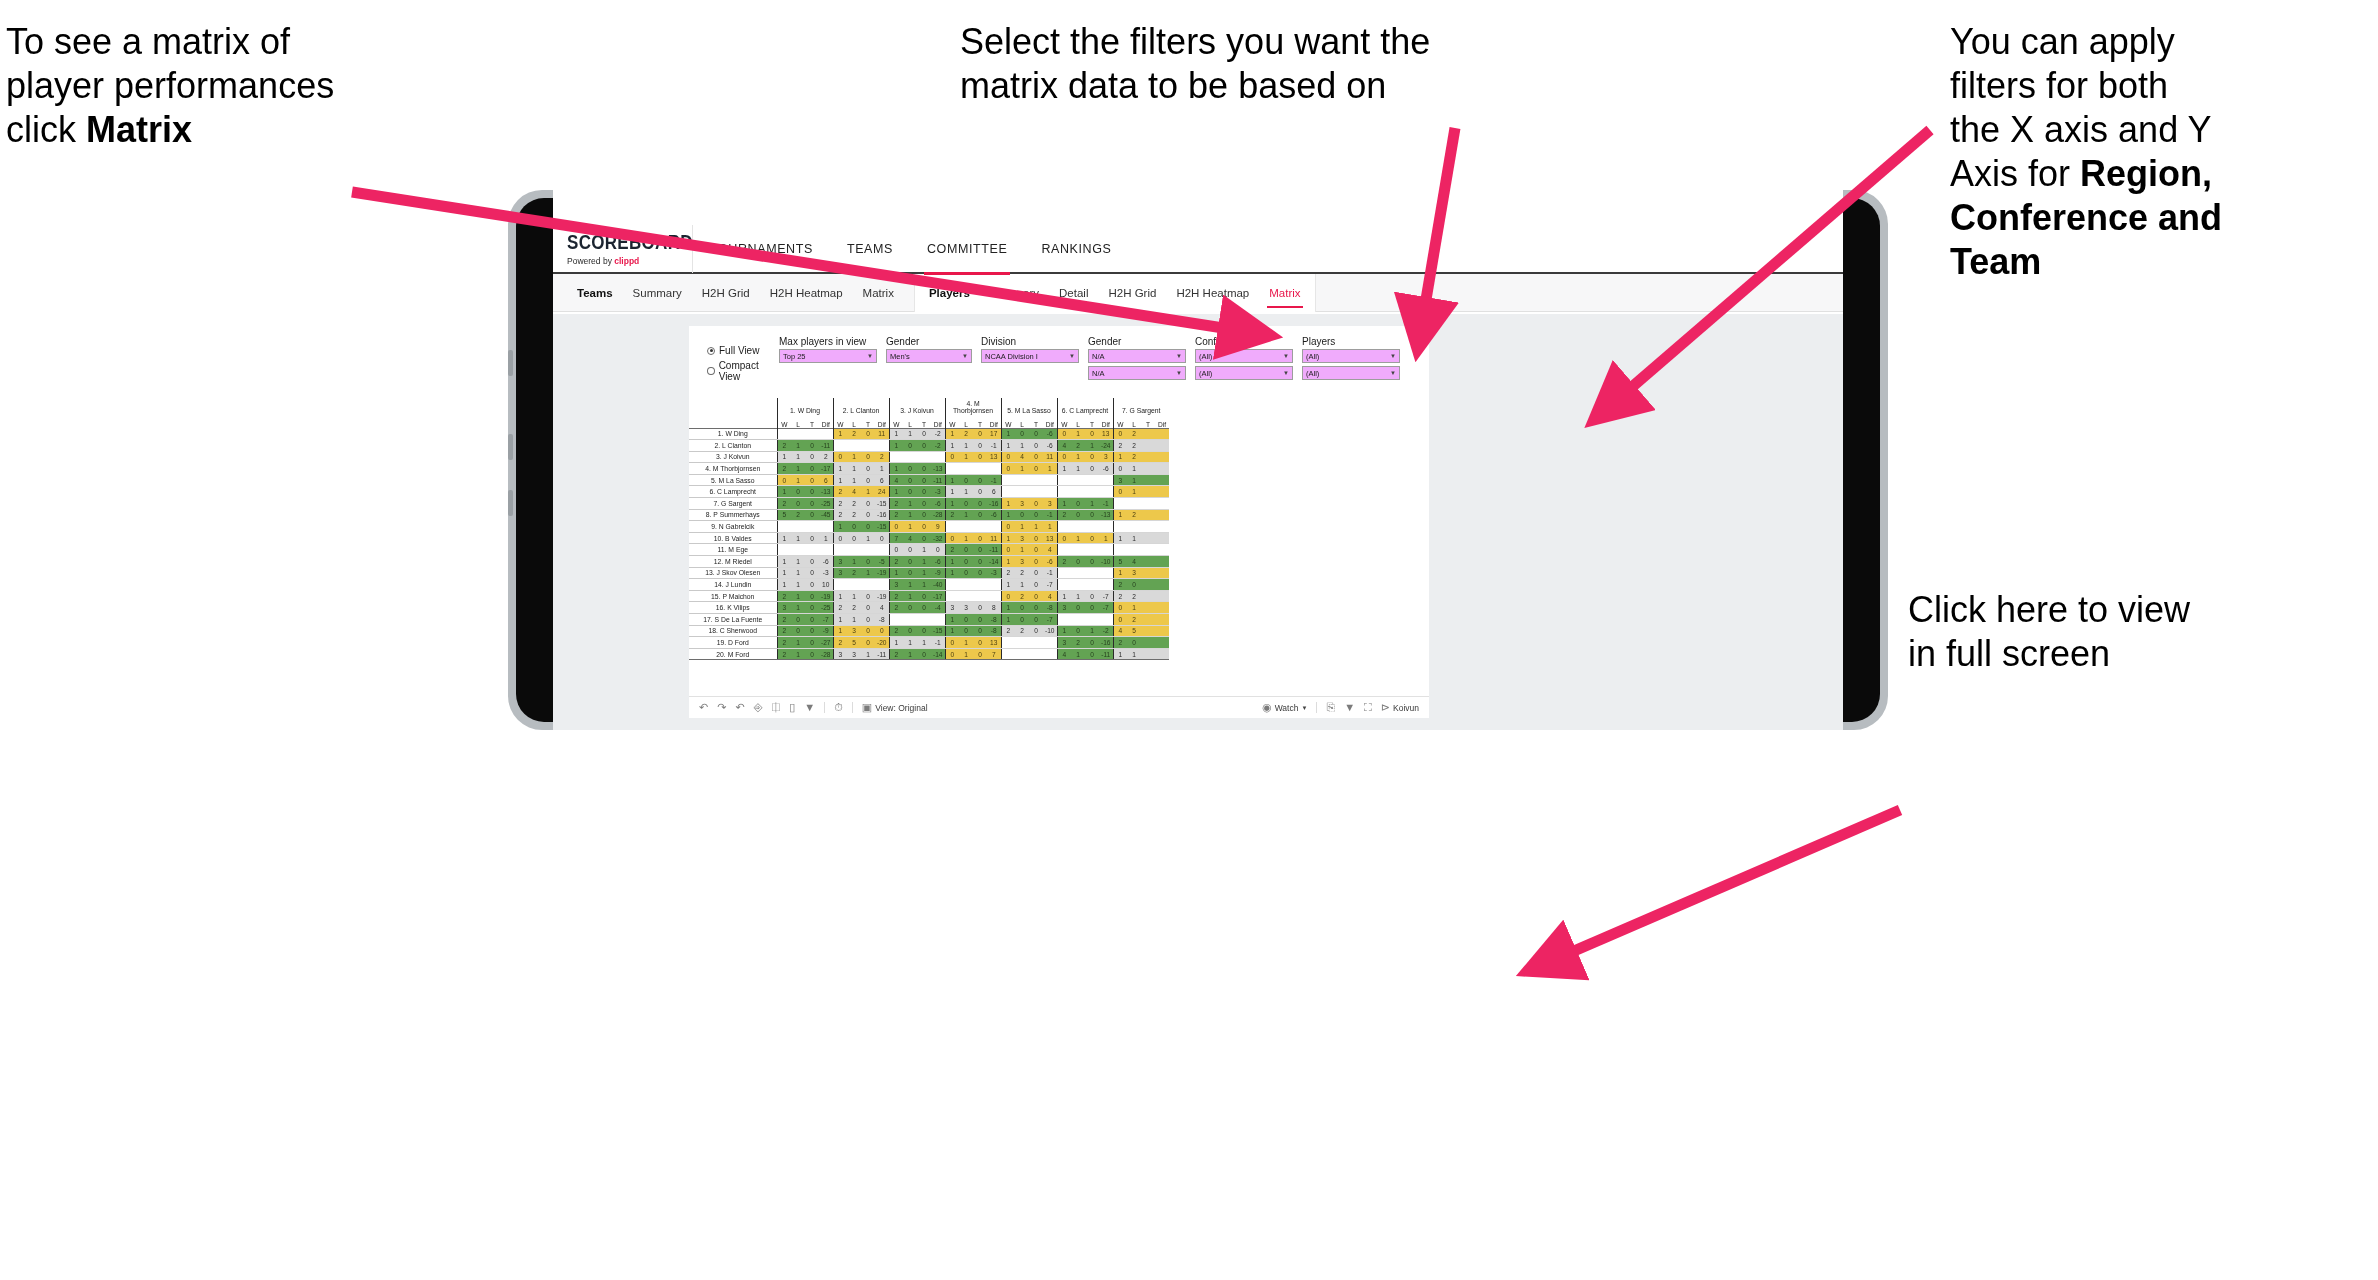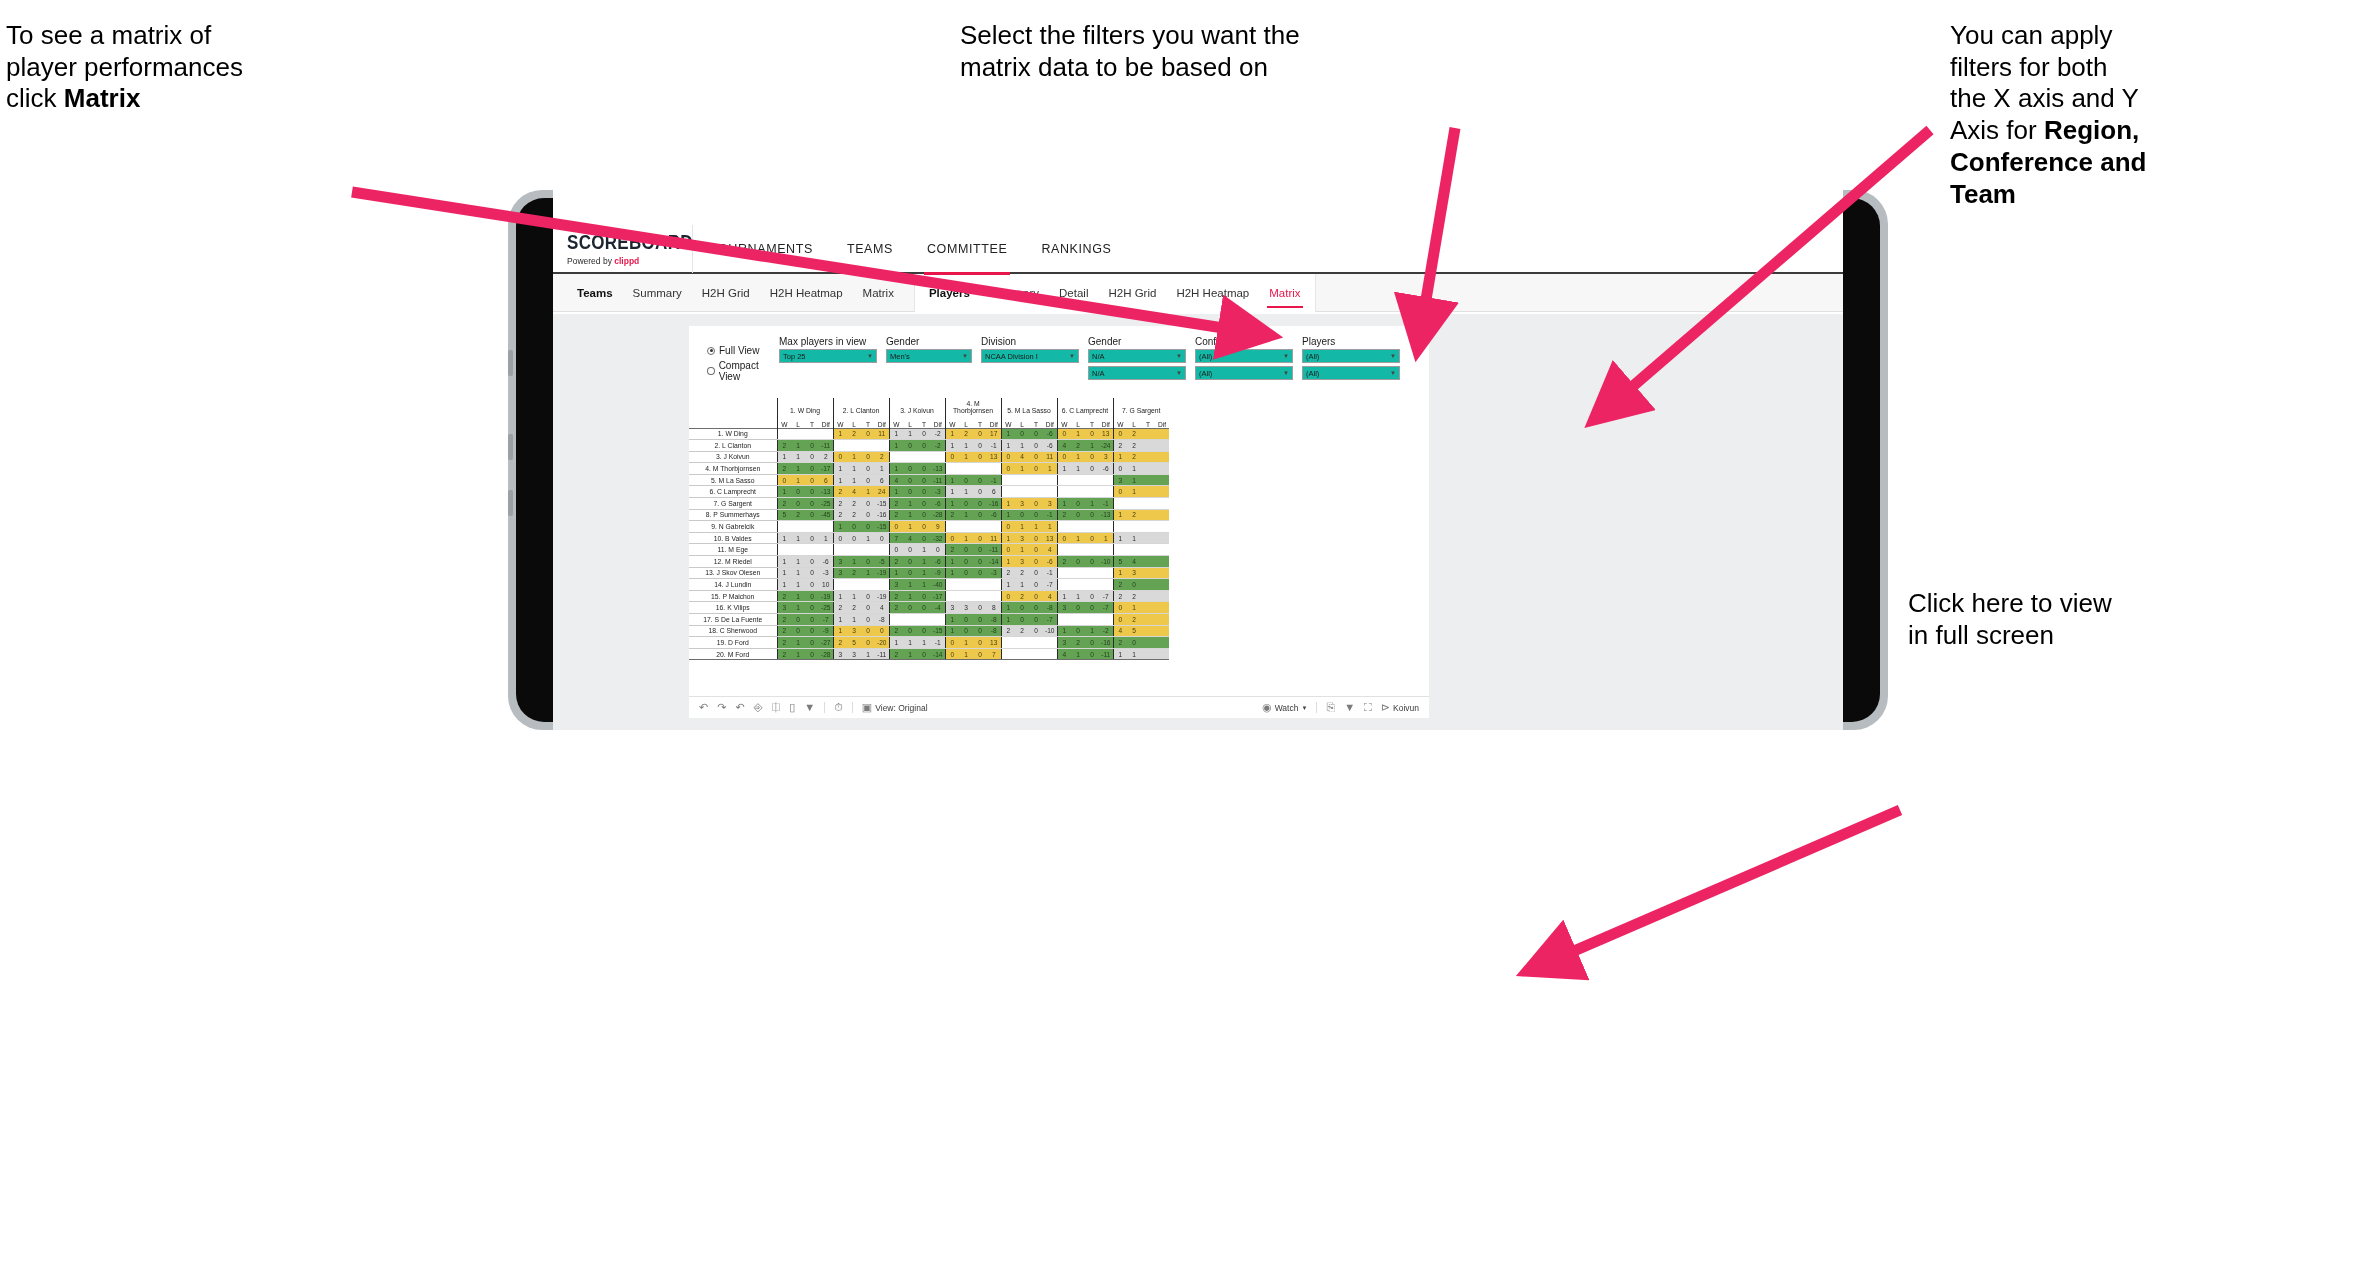--- a/index.html
+++ b/index.html
@@ -8,21 +8,21 @@
     background: #ffffff;
     font-family: "Liberation Sans", sans-serif;
     overflow: hidden;
   }
   #root { position: relative; width: 2378px; height: 1280px; }
 
   
   .anno {
     position: absolute;
     color: #000;
-    font-size: 26px;
+    font-size: 36px;
     line-height: 1.22;
     font-family: "Liberation Sans", sans-serif;
     white-space: pre-line;
   }
   .anno b { font-weight: 700; }
   #anno-matrix   { left: 6px;   top: 20px;  width: 560px; }
   #anno-filters  { left: 960px; top: 20px;  width: 760px; }
   #anno-axis     { left: 1950px;top: 20px;  width: 430px; }
   #anno-full     { left: 1908px;top: 588px; width: 460px; }
 
@@ -116,21 +116,21 @@
   .radio-row { display: flex; align-items: center; gap: 4px; margin-bottom: 4px; }
   .radio { width: 8px; height: 8px; border: 1px solid #6d6d6d; border-radius: 50%; position: relative; background: #fff; }
   .radio.on::after { content: ""; position: absolute; left: 1.5px; top: 1.5px; width: 3px; height: 3px; background: #333; border-radius: 50%; }
   .radio-lbl { font-size: 10px; color: #1a1a1a; }
   .fgroup { margin-right: 9px; }
   .fgroup.w1 { width: 98px; }
   .fgroup.w2 { width: 86px; }
   .fgroup.w3 { width: 98px; }
   .flabel { font-size: 10px; color: #1a1a1a; margin-bottom: 3px; height: 10px; }
   .fselect {
-    height: 14px; border: 1px solid #9d9d9d; background: #14b8a6;
+    height: 14px; border: 1px solid #9d9d9d; background: #f0abfc;
     display: flex; align-items: center; justify-content: space-between;
     padding: 0 3px; font-size: 7.5px; color: #1a1a1a; margin-bottom: 3px;
   }
   .caret { font-size: 6px; color: #444; }
 
   
   #matrix-wrap { position: absolute; left: 0; top: 72px; width: 740px; height: 280px; }
   table.matrix { border-collapse: collapse; font-size: 6.6px; color: #1f1f1f; table-layout: fixed; }
   table.matrix td, table.matrix th { padding: 0; font-weight: 400; text-align: center; }
   .rowlbl {

